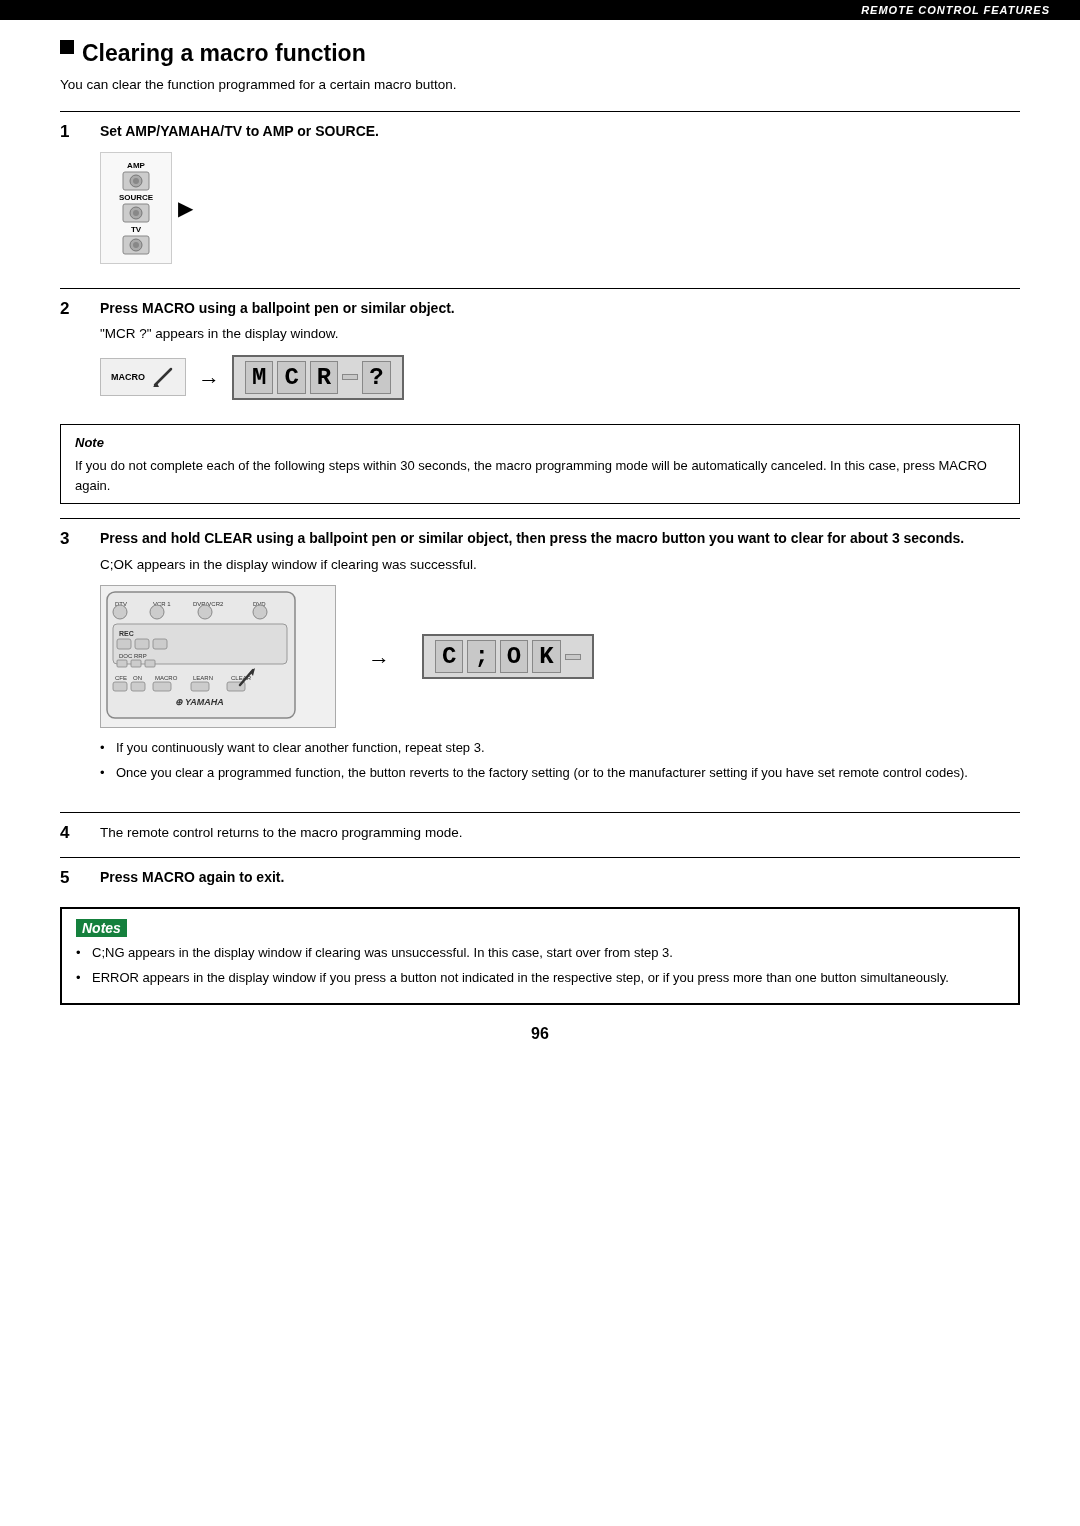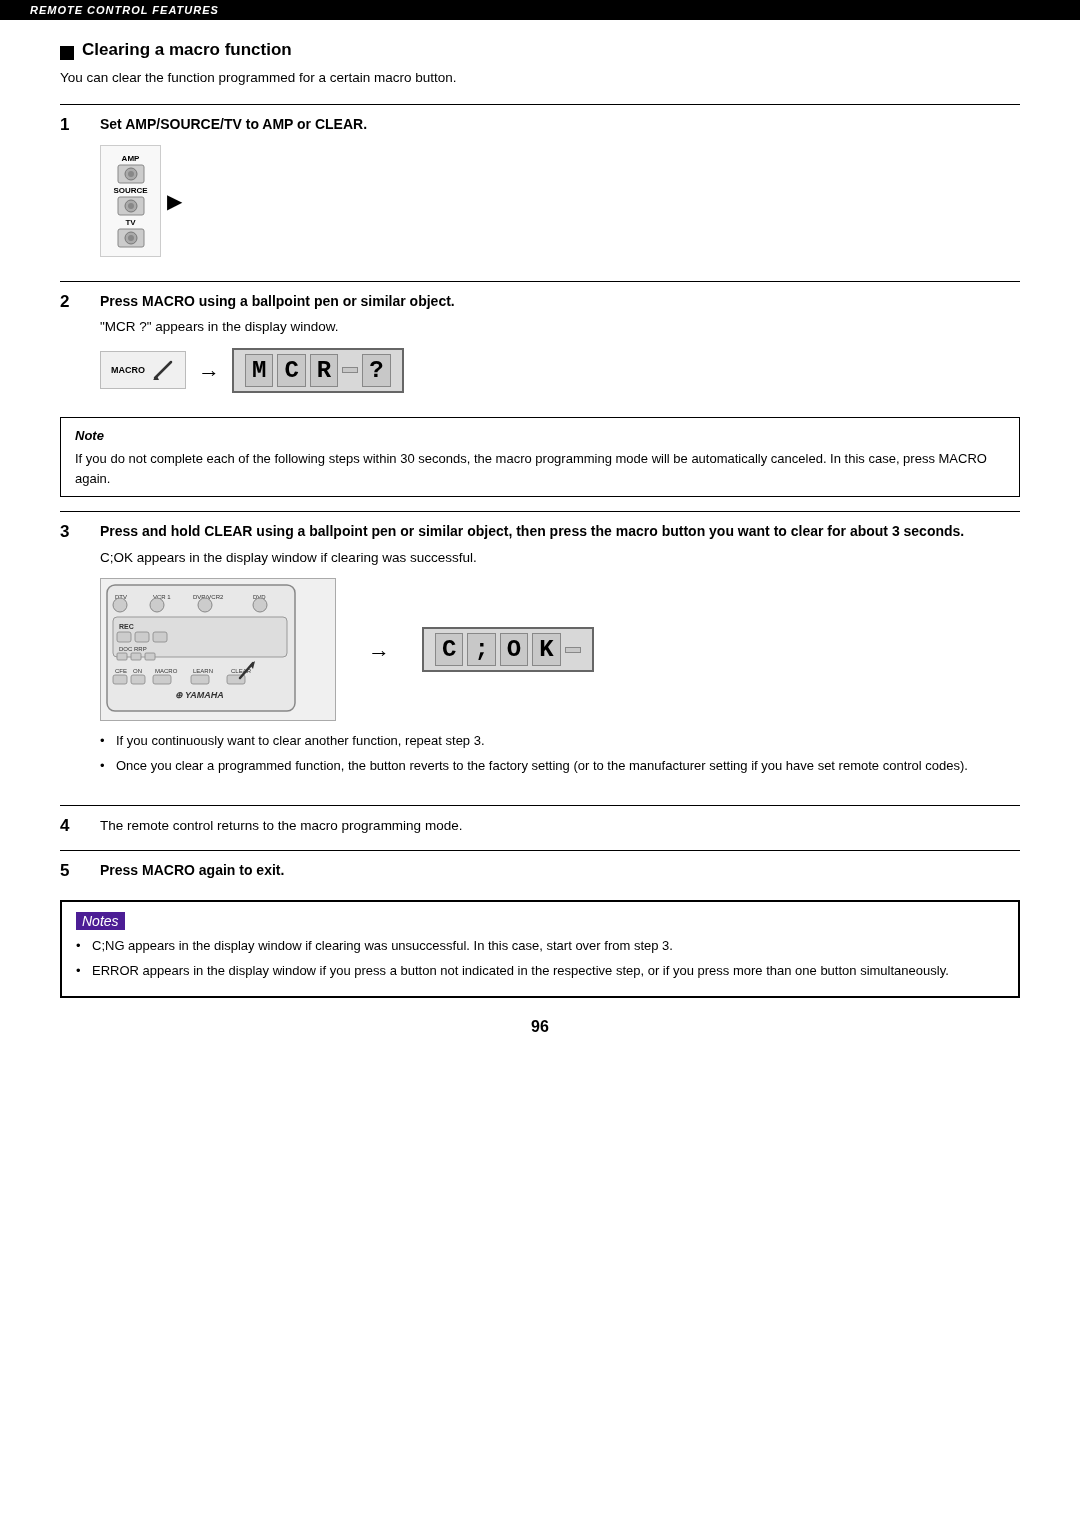--- a/index.html
+++ b/index.html
@@ -12,29 +12,30 @@
       color: #000;
     }
     .header-bar {
       background: #000;
       color: #fff;
       font-size: 11px;
       font-weight: bold;
       font-style: italic;
       letter-spacing: 1px;
       padding: 4px 30px;
+      text-align: right;
     }
     .page-content {
       padding: 20px 60px 40px 60px;
     }
     .section-title {
       display: flex;
-      align-items: flex-end;
+      align-items: flex-start;
       gap: 8px;
-      font-size: 17px;
+      font-size: 23px;
       font-weight: bold;
       margin-bottom: 8px;
     }
     .black-square {
       width: 14px;
       height: 14px;
       background: #000;
       display: inline-block;
       flex-shrink: 0;
     }
@@ -81,21 +82,21 @@
     
     .amp-diagram {
       display: flex;
       flex-direction: column;
       align-items: center;
       gap: 2px;
       border: 1px solid #ccc;
       padding: 8px 14px;
       background: #f8f8f8;
       font-size: 9px;
-      width: 61px;
+      width: 72px;
     }
     .amp-btn {
       display: flex;
       flex-direction: column;
       align-items: center;
       font-size: 8px;
       gap: 1px;
     }
     .arrow-right {
       font-size: 22px;
@@ -141,23 +142,23 @@
       position: absolute;
       left: 0;
     }
     .notes-box {
       border: 2px solid #000;
       padding: 10px 14px;
       margin: 10px 0;
     }
     .notes-title {
       font-size: 14px;
-      font-weight: normal;
+      font-weight: bold;
       font-style: italic;
-      background: #4c1d95;
+      background: #15803d;
       color: #fff;
       padding: 1px 6px;
       display: inline-block;
       margin-bottom: 6px;
     }
     .notes-list {
       font-size: 13px;
       line-height: 1.6;
       list-style: none;
       padding: 0;
@@ -216,21 +217,21 @@
   <div class="section-title">
     <span class="black-square"></span>
     <span>Clearing a macro function</span>
   </div>
   <p class="intro-text">You can clear the function programmed for a certain macro button.</p>
 
   <hr class="step-divider">
   <div class="step">
     <div class="step-num">1</div>
     <div class="step-content">
-      <div class="step-label">Set AMP/SOURCE/TV to AMP or CLEAR.</div>
+      <div class="step-label">Set AMP/YAMAHA/TV to AMP or SOURCE.</div>
 
       <div class="step-image">
         <div class="amp-diagram">
           <div class="amp-btn">
             <span style="font-size:8px; font-weight:bold;">AMP</span>
             <svg width="28" height="20">
               <rect x="1" y="1" width="26" height="18" rx="2" fill="#ccc" stroke="#888" stroke-width="1"></rect>
               <circle cx="14" cy="10" r="6" fill="#aaa" stroke="#777" stroke-width="1"></circle>
               <circle cx="14" cy="10" r="3" fill="#888"></circle>
             </svg>

